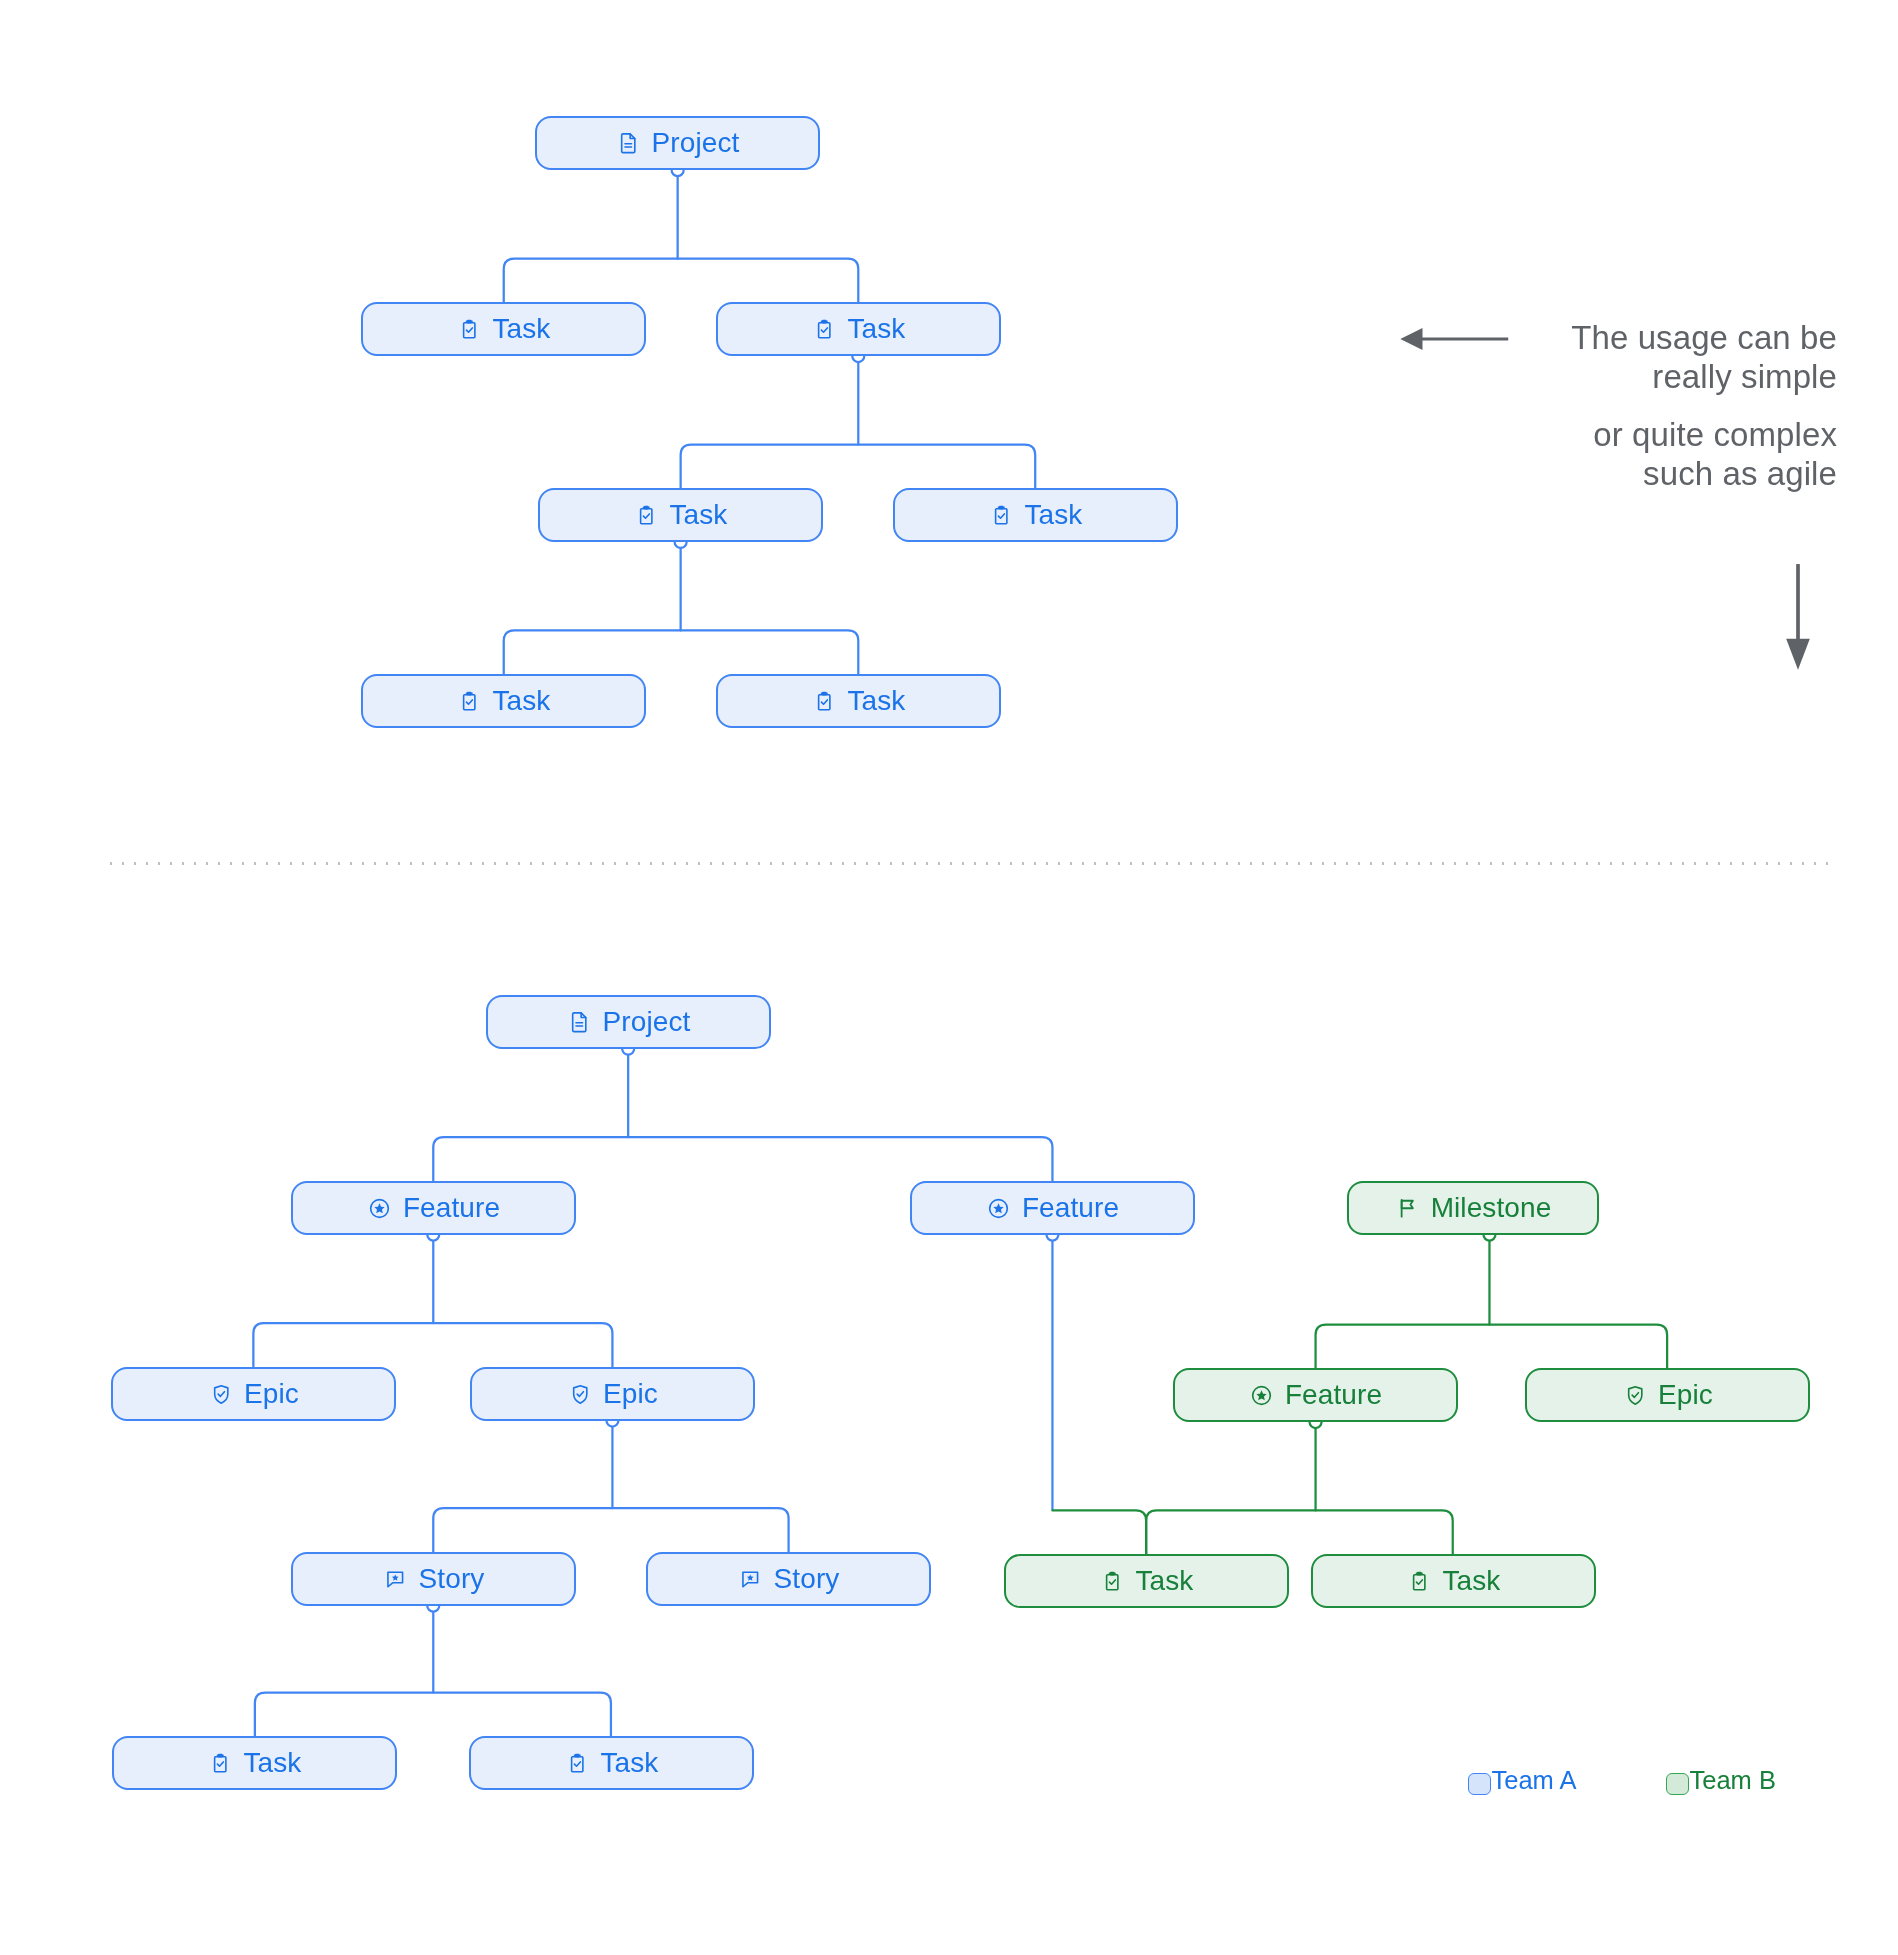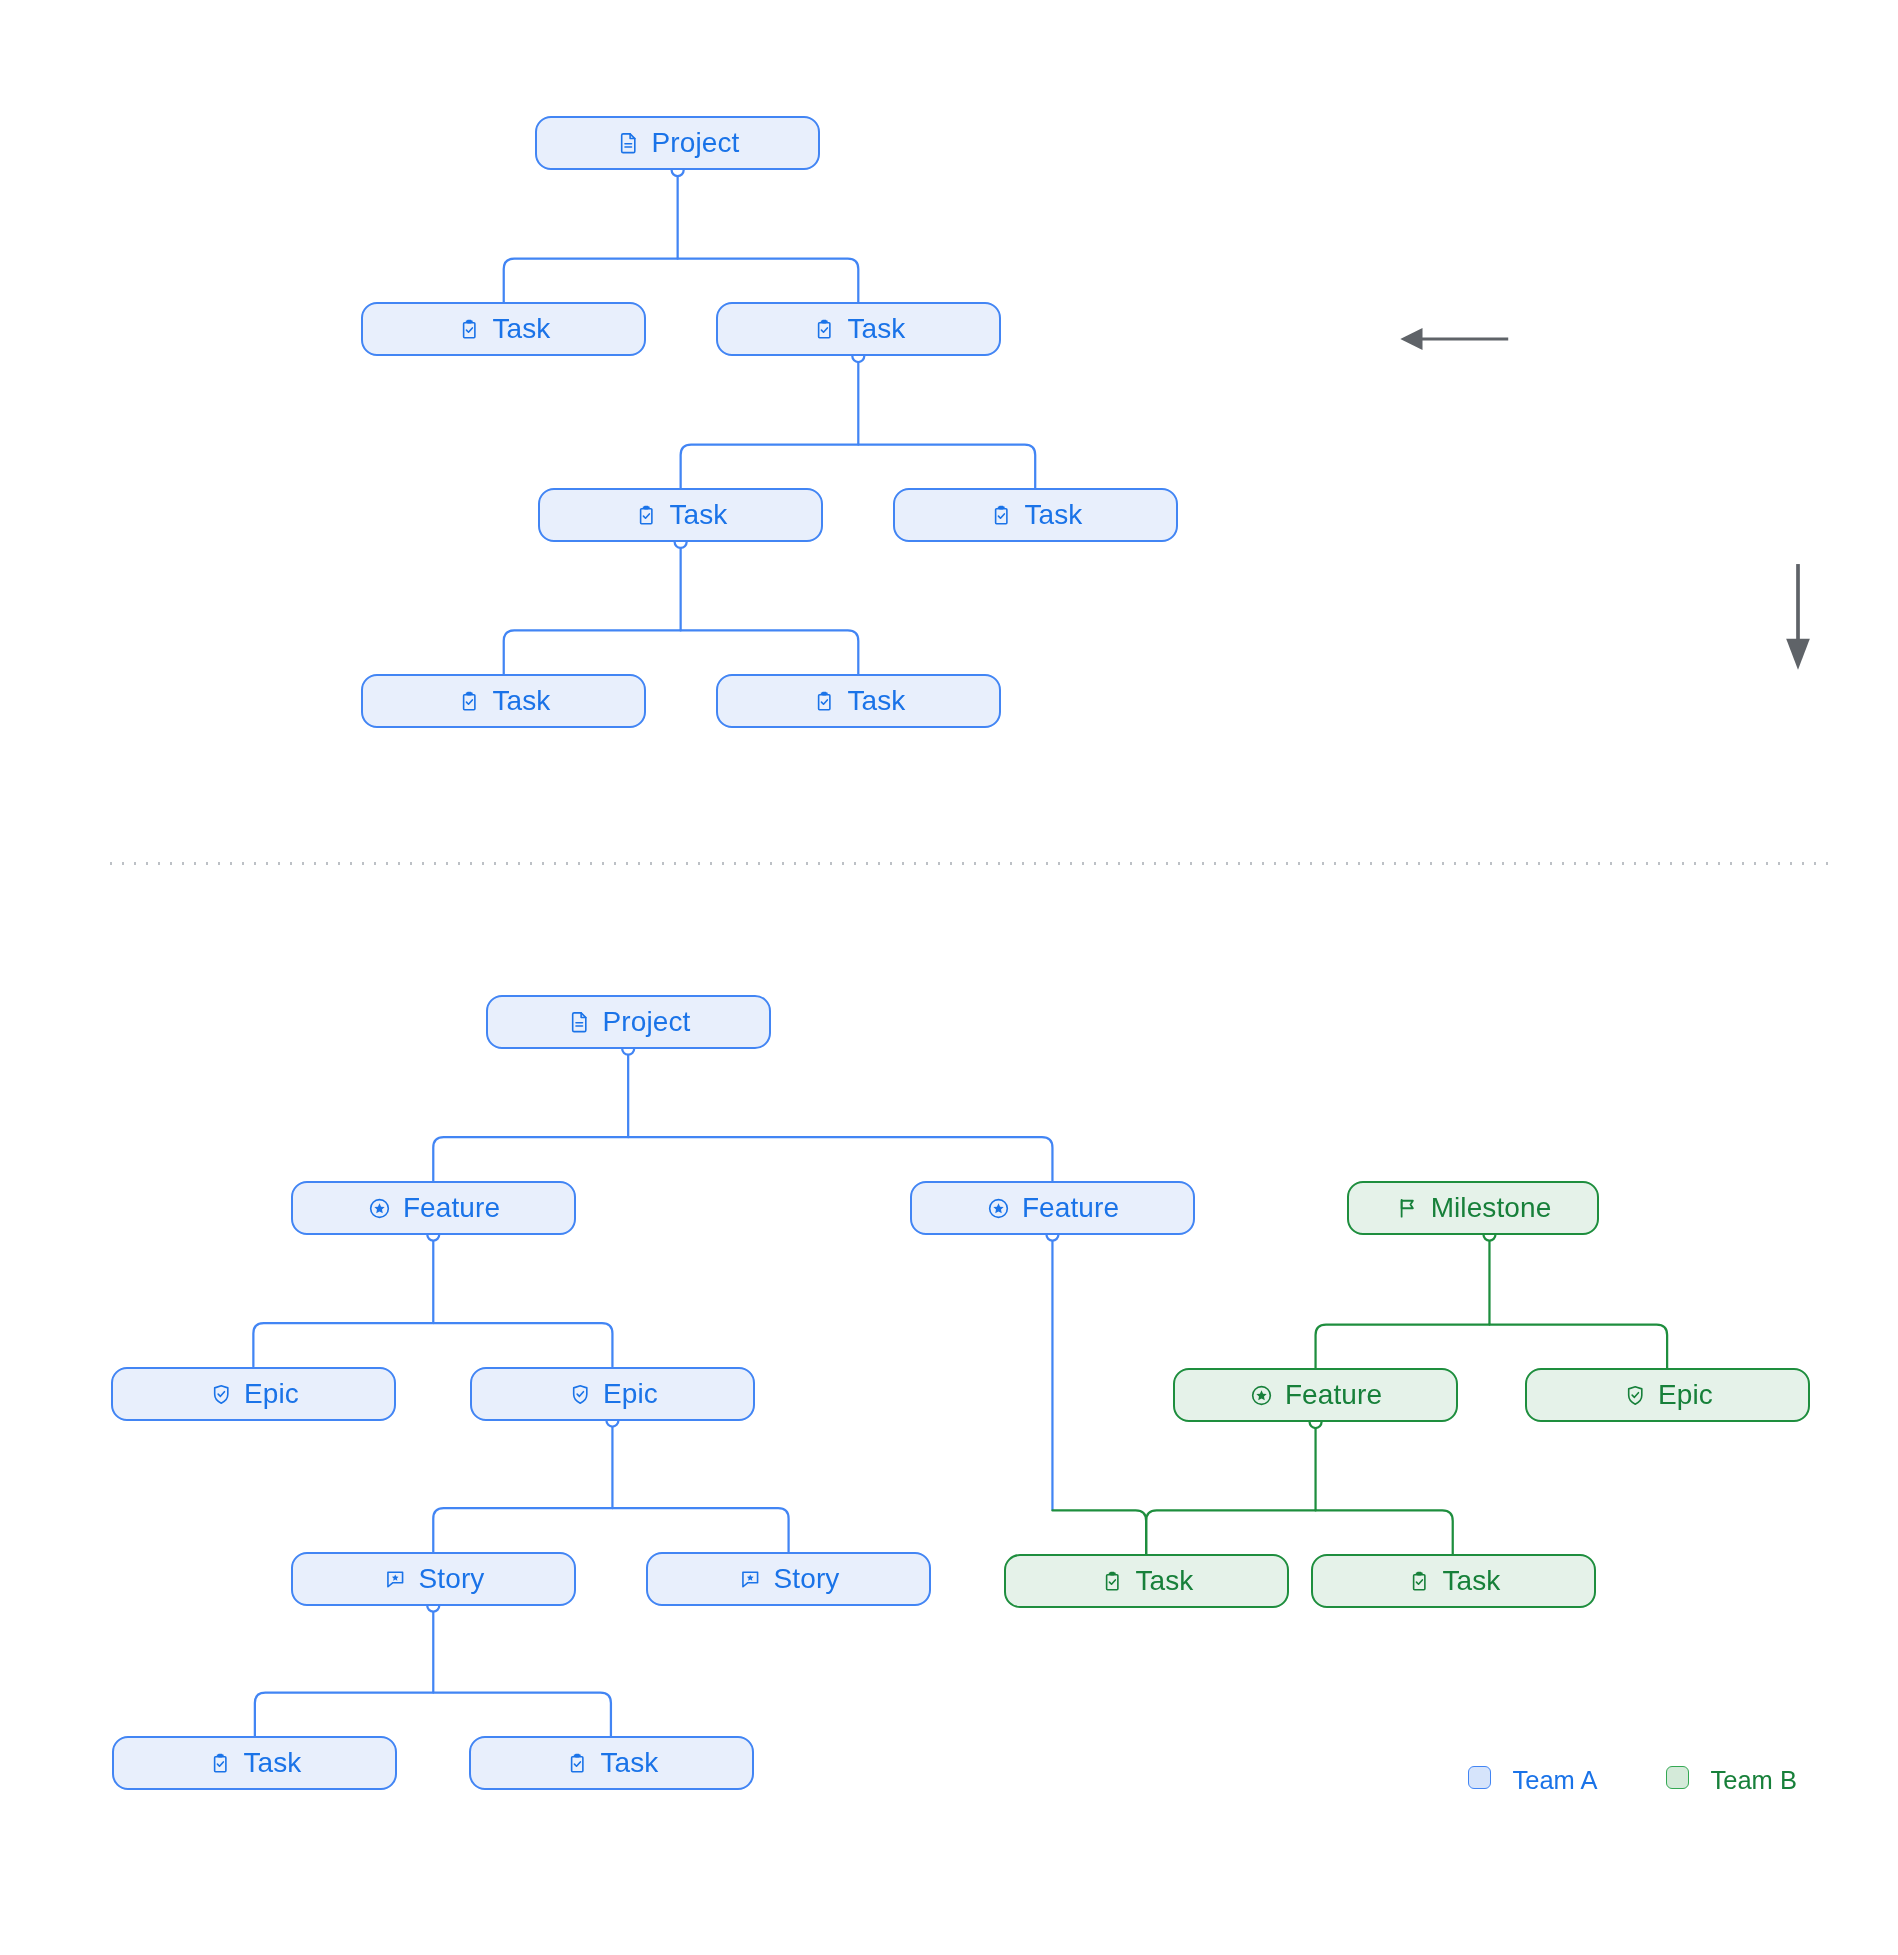--- a/index.html
+++ b/index.html
@@ -71,22 +71,22 @@
     line-height: 1.18;
     text-align: right;
     letter-spacing: 0.1px;
   }
   .annot .blk { margin: 0; }
   .annot .gap { height: 19.5px; }
 
   .legend {
     position: absolute;
     display: flex;
-    align-items: flex-start;
-    gap: 22px;
+    align-items: flex-end;
+    gap: 1px;
     font-size: 25.5px;
   }
   .legend.a { color: #1a73e8; }
   .legend.b { color: #17803a; }
   .swatch {
     width: 22.5px;
     height: 22.5px;
     border-radius: 6px;
     border-width: 1.5px;
     border-style: solid;
@@ -354,20 +354,27 @@
             <path d="M10.5 2.6h3v2.4h-3z"></path>
             <polyline points="9,13 11.2,15.2 15.3,10.6"></polyline>
           </svg>
         </span>
         <span class="lbl">Task</span>
       </div>
     </div>
 
   <div class="divider"></div>
 
+  <div class="annot" style="left:1507px; top:319px; width:330px;">
+    <p class="blk">The usage can be</p>
+    <p class="blk">really simple</p>
+    <div class="gap"></div>
+    <p class="blk">or quite complex</p>
+    <p class="blk">such as agile</p>
+  </div>
 
   <svg style="position:absolute; left:1395px; top:322px; width:120px; height:34px;" viewBox="0 0 160 46">
     <line x1="152" y1="23" x2="32" y2="23" stroke="#5f6368" stroke-width="4"></line>
     <polygon points="6,23 36,8 36,38" fill="#5f6368"></polygon>
   </svg>
 
   <svg style="position:absolute; left:1781px; top:562px; width:34px; height:112px;" viewBox="0 0 46 150">
     <line x1="23" y1="2" x2="23" y2="112" stroke="#5f6368" stroke-width="5"></line>
     <polygon points="23,145 7,103 39,103" fill="#5f6368"></polygon>
   </svg>

